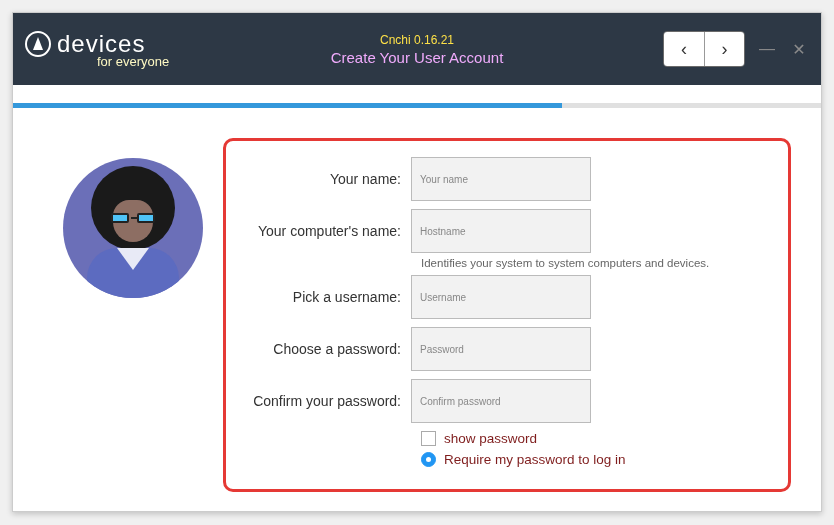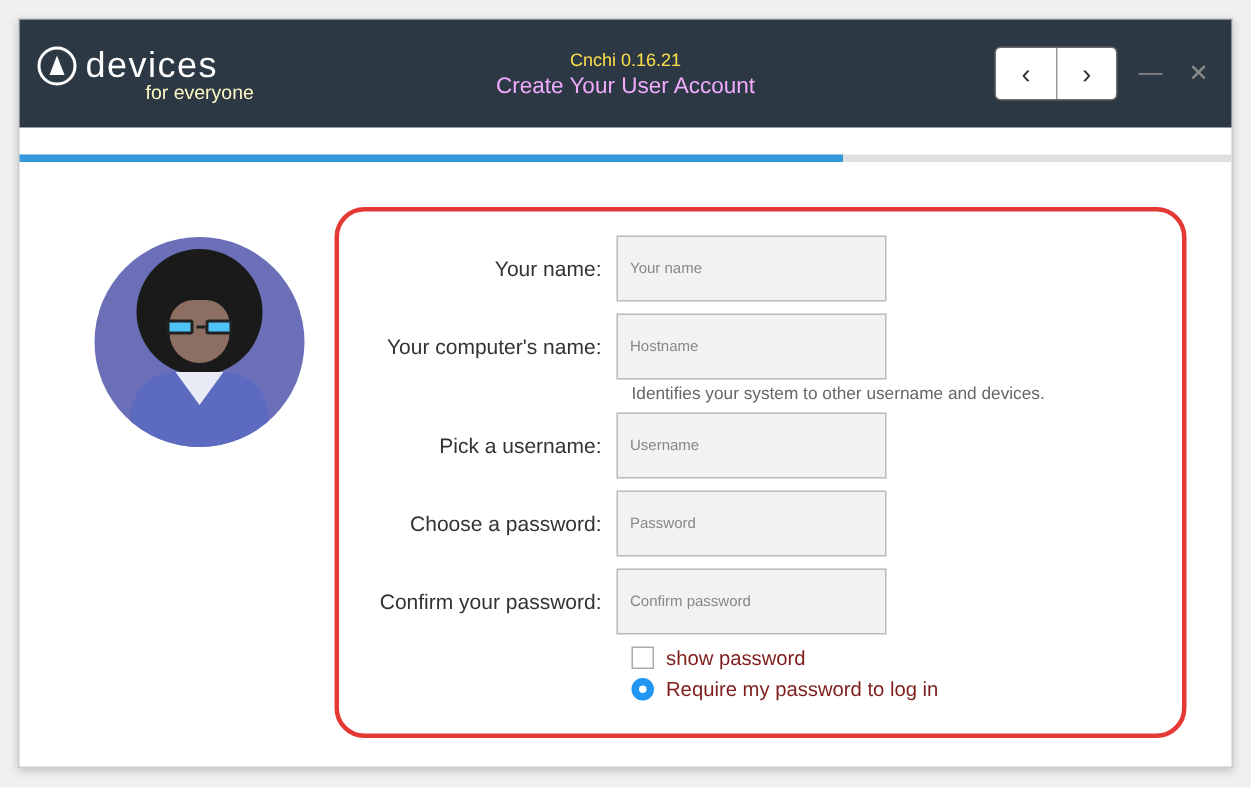--- a/index.html
+++ b/index.html
@@ -183,21 +183,21 @@
   }
   .av-collar {
     position: absolute;
     left: 54px; top: 90px;
     width: 32px; height: 22px;
     background: #e8eaf6;
     clip-path: polygon(0 0, 100% 0, 50% 100%);
   }
   .form-box {
     border: 3px solid #e53935;
-    border-radius: 20px;
+    border-radius: 10px;
     padding: 16px 20px 16px 10px;
     flex: 1;
   }
   .form-row {
     display: flex;
     align-items: center;
     margin-bottom: 8px;
   }
   .form-label {
     width: 175px;
@@ -317,21 +317,21 @@
 
       <div class="form-row">
         <div class="form-label">Your name:</div>
         <input class="form-input" placeholder="Your name" style="">
       </div>
 
       <div class="form-row">
         <div class="form-label">Your computer's name:</div>
         <input class="form-input" placeholder="Hostname" style="">
       </div>
-      <div class="helper">Identifies your system to other username and devices.</div>
+      <div class="helper">Identifies your system to system computers and devices.</div>
 
       <div class="form-row">
         <div class="form-label">Pick a username:</div>
         <input class="form-input" placeholder="Username" style="">
       </div>
 
       <div class="form-row">
         <div class="form-label">Choose a password:</div>
         <input type="password" class="form-input" placeholder="Password" style="">
       </div>

